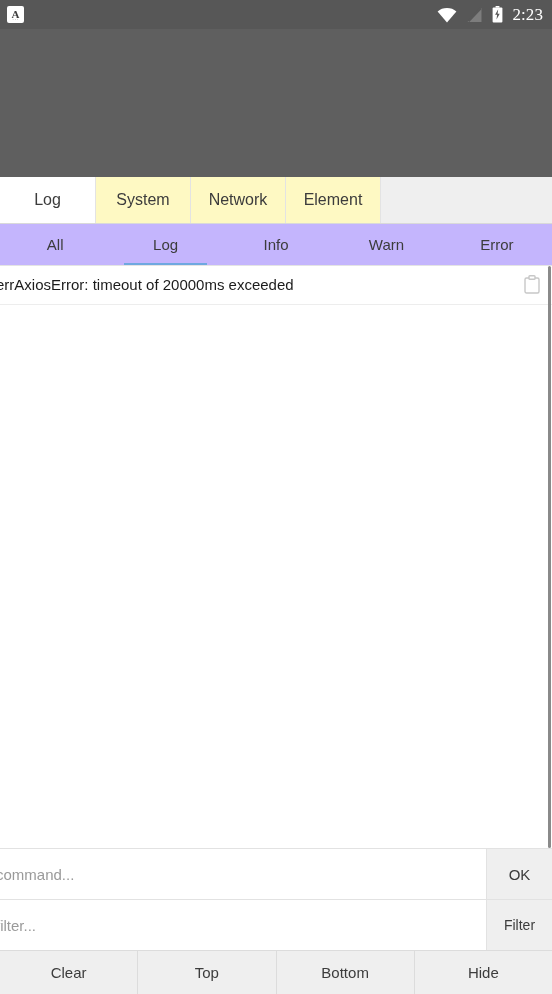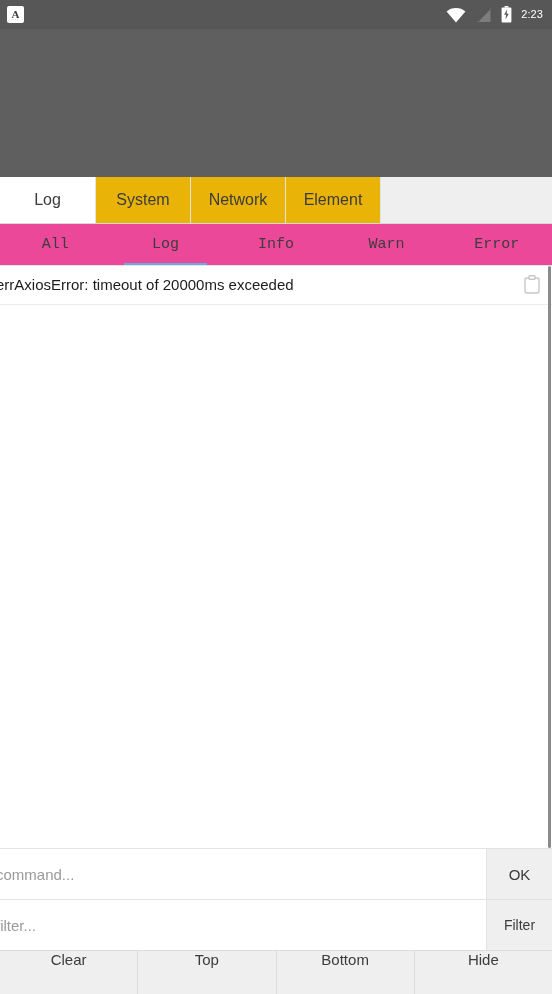--- a/index.html
+++ b/index.html
@@ -69,23 +69,23 @@
     left: 0;
     right: 0;
     font-size: 5px;
     line-height: 4px;
     color: #555;
     text-align: center;
     letter-spacing: 0.5px;
   }
   .clock {
     color: #ffffff;
-    font-size: 11px;
+    font-size: 17px;
     line-height: 17px;
-    font-family: Liberation Sans, sans-serif;
+    font-family: Liberation Serif, serif;
     letter-spacing: 0.1px;
   }
   .icon-svg { display: block; }
 
   
   .overlay {
     background: #5f5f5f;
     height: 148px;
     flex: 0 0 auto;
   }
@@ -109,44 +109,43 @@
     box-sizing: border-box;
   }
   .tab {
     width: 96px;
     box-sizing: border-box;
     display: flex;
     align-items: center;
     justify-content: center;
     font-size: 16px;
     color: #3c3c3c;
-    background: #eab308;
+    background: #fef9c3;
     border-right: 1px solid #e3e3e3;
     border-left: 1px solid #e3e3e3;
     margin-left: -1px;
   }
   .tab:first-child { margin-left: 0; border-left: none; }
   .tab.active {
     background: #ffffff;
     border-right-color: #dcdcdc;
   }
   .tabbar .tabfill {
     flex: 1 1 auto;
     background: #efefef;
   }
 
   
   .logbar {
     display: flex;
     height: 42px;
     flex: 0 0 auto;
-    background: #ec4899;
+    background: #c4b5fd;
     border-bottom: 1px solid #e4e4e4;
     box-sizing: border-box;
-    font-family: Liberation Mono, monospace;
   }
   .logtab {
     flex: 1 1 0;
     display: flex;
     align-items: center;
     justify-content: center;
     font-size: 15px;
     color: #3c3c3c;
     position: relative;
     box-sizing: border-box;
@@ -250,21 +249,21 @@
     display: flex;
     flex: 0 0 auto;
     height: 44px;
     background: #efefef;
     border-top: 1px solid #dcdcdc;
     box-sizing: border-box;
   }
   .cmdbtn {
     flex: 1 1 0;
     display: flex;
-    align-items: flex-start;
+    align-items: center;
     justify-content: center;
     font-size: 15px;
     color: #3c3c3c;
     border-right: 1px solid #dcdcdc;
     box-sizing: border-box;
   }
   .cmdbtn:last-child { border-right: none; }
 </style>
 </head>
 <body>

